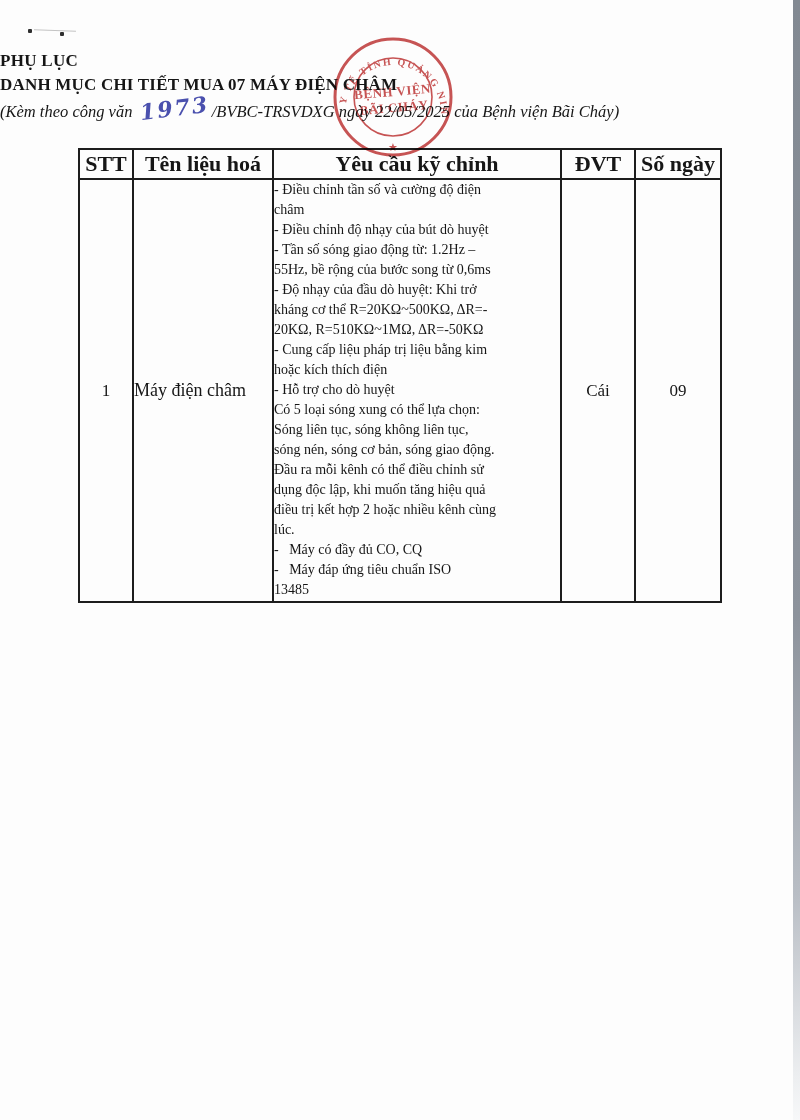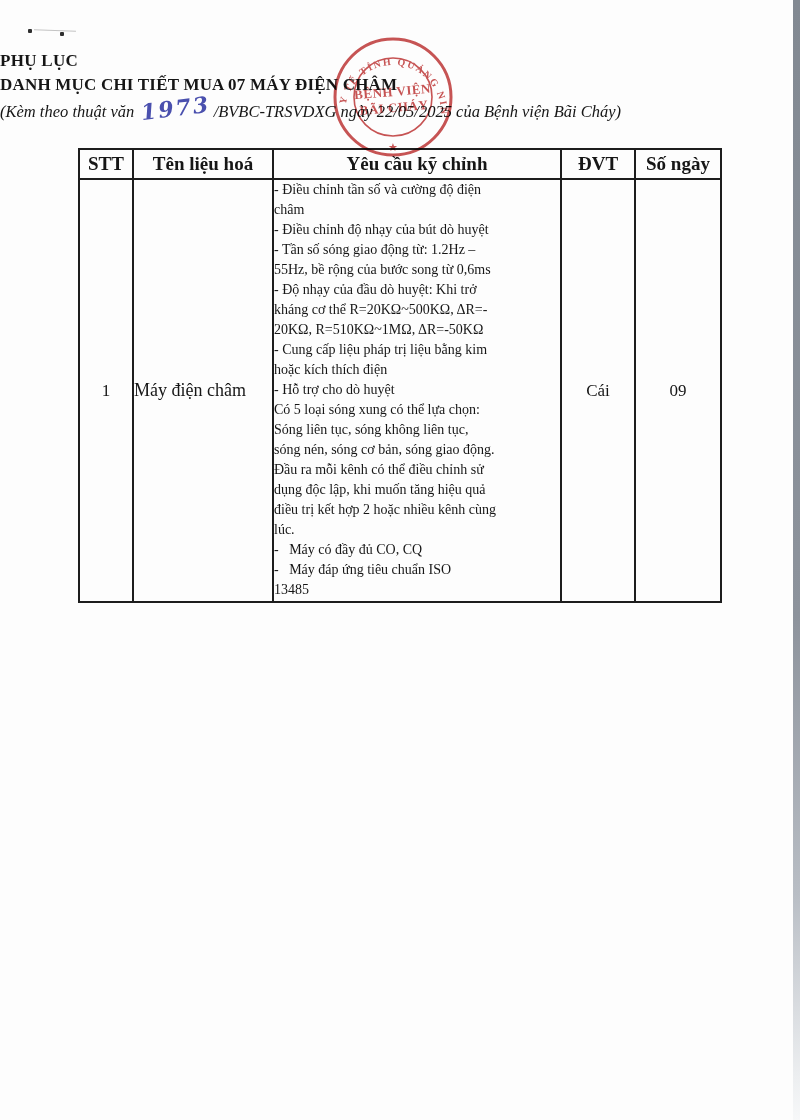--- a/index.html
+++ b/index.html
@@ -44,21 +44,21 @@
   table.spec col.c-stt{width:54px;}
   table.spec col.c-name{width:140px;}
   table.spec col.c-req{width:288px;}
   table.spec col.c-dvt{width:74px;}
   table.spec col.c-qty{width:86px;}
   table.spec th,table.spec td{
     border:2px solid #1d1d1d;
     padding:0;
   }
   table.spec th{
-    font-size:19px;font-weight:bold;height:28px;
+    font-size:22px;font-weight:bold;height:28px;
     text-align:center;vertical-align:middle;
   }
   td.cell-center{text-align:center;vertical-align:middle;font-size:17px;}
   td.cell-name{vertical-align:middle;font-size:18px;padding-left:11px;}
   td.cell-req{
     vertical-align:top;text-align:left;
     font-size:14px;line-height:20px;
     padding:3px 7px 0 8px;
     white-space:pre-wrap;
     height:421px;overflow:hidden;
@@ -78,21 +78,21 @@
 <div class="page">
 
   <div class="speck s1"></div>
   <div class="speck s2"></div>
   <div class="speck-line"></div>
   <div class="edge-strip"></div>
 
   <div class="doc-header">
     <div class="doc-title">PHỤ LỤC</div>
     <div class="doc-subtitle">DANH MỤC CHI TIẾT MUA 07 MÁY ĐIỆN CHÂM</div>
-    <div class="doc-note"><span>(Kèm theo thuật văn </span><span class="handwritten">1973</span><span>/BVBC-TRSVDXG ngày 22/05/2025 của Bệnh viện Bãi Cháy)</span></div>
+    <div class="doc-note"><span>(Kèm theo công văn </span><span class="handwritten">1973</span><span>/BVBC-TRSVDXG ngày 22/05/2025 của Bệnh viện Bãi Cháy)</span></div>
   </div>
 
   <table class="spec">
     <colgroup>
       <col class="c-stt">
         <col class="c-name">
         <col class="c-req">
         <col class="c-dvt">
         <col class="c-qty">
     </colgroup>

